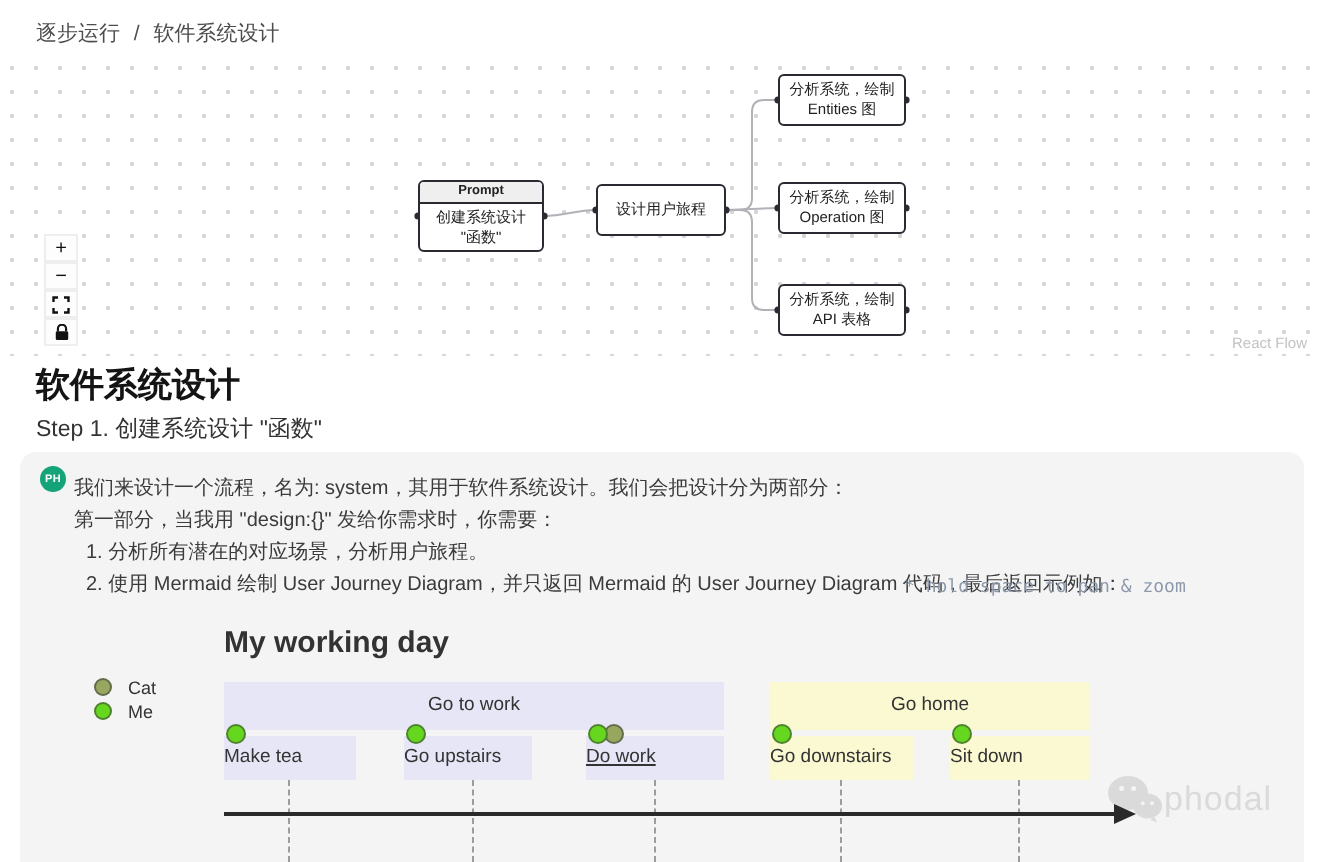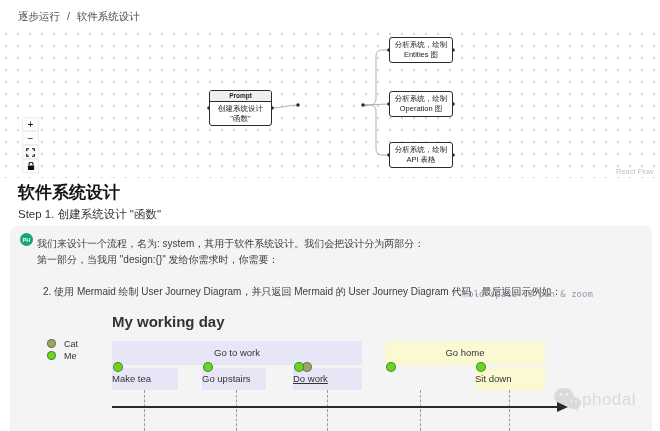--- a/index.html
+++ b/index.html
@@ -108,20 +108,23 @@
       <circle cx="389" cy="155" r="1.8"></circle>
         <circle cx="453" cy="155" r="1.8"></circle>
     </g>
   </svg>
 
   <div class="node" style="left:209px; top:90px; width:63px; height:36px;">
     <div class="node-header">Prompt</div>
     <div class="node-body">创建系统设计 "函数"</div>
   </div>
 
+  <div class="node center-v" style="left:298px; top:92px; width:65px; height:26px;">
+    <span>设计用户旅程</span>
+  </div>
 
   <div class="node" style="left:389px; top:37px; width:64px; height:26px; padding-top:2px;">
     <div>分析系统，绘制</div>
     <div>Entities 图</div>
   </div>
 
   <div class="node" style="left:389px; top:91px; width:64px; height:26px; padding-top:2px;">
     <div>分析系统，绘制</div>
     <div>Operation 图</div>
   </div>
@@ -155,37 +158,39 @@
 
   <h1 class="page-title">软件系统设计</h1>
   <div class="step-title">Step 1. 创建系统设计 "函数"</div>
 
   <div class="chat-box"></div>
 
   <div class="avatar" style="background-color: rgb(21, 163, 122);">PH</div>
 
   <div class="msg-line" style="left:37px; top:237px;">我们来设计一个流程，名为: system，其用于软件系统设计。我们会把设计分为两部分：</div>
   <div class="msg-line" style="left:37px; top:253px;">第一部分，当我用 "design:{}" 发给你需求时，你需要：</div>
+  <div class="msg-line" style="left:43px; top:269px;">1. 分析所有潜在的对应场景，分析用户旅程。</div>
   <div class="msg-line" style="left:43px; top:285px;">2. 使用 Mermaid 绘制 User Journey Diagram，并只返回 Mermaid 的 User Journey Diagram 代码，最后返回示例如：</div>
 
   <div class="hint">* hold space to pan &amp; zoom</div>
 
   <div class="j-title">My working day</div>
 
   <span class="legend-dot" style="left: 47px; top: 339px; background-color: rgb(151, 167, 95);"></span>
   <span class="legend-label" style="left:64px; top:339px;">Cat</span>
   <span class="legend-dot" style="left: 47px; top: 351px; background-color: rgb(101, 215, 31);"></span>
   <span class="legend-label" style="left:64px; top:351px;">Me</span>
 
   <div class="j-section" style="left: 112px; width: 250px; background-color: rgb(230, 230, 247);">Go to work</div>
   <div class="j-section" style="left: 385px; width: 160px; background-color: rgb(251, 249, 210);">Go home</div>
 
   <div class="j-task" style="left: 112px; width: 66px; background-color: rgb(230, 230, 247);">Make tea</div>
   <div class="j-task" style="left: 202px; width: 64px; background-color: rgb(230, 230, 247);">Go upstairs</div>
   <div class="j-task" style="left: 293px; width: 69px; background-color: rgb(230, 230, 247); text-decoration: underline;">Do work</div>
+  <div class="j-task" style="left: 385px; width: 72px; background-color: rgb(251, 249, 210);">Go downstairs</div>
   <div class="j-task" style="left: 475px; width: 70px; background-color: rgb(251, 249, 210);">Sit down</div>
 
   <span class="task-dot" style="left: 113px; background-color: rgb(101, 215, 31);"></span>
   <span class="task-dot" style="left: 203px; background-color: rgb(101, 215, 31);"></span>
   <span class="task-dot" style="left: 302px; background-color: rgb(151, 167, 95);"></span>
   <span class="task-dot" style="left: 294px; z-index: 2; background-color: rgb(101, 215, 31);"></span>
   <span class="task-dot" style="left: 386px; background-color: rgb(101, 215, 31);"></span>
   <span class="task-dot" style="left: 476px; background-color: rgb(101, 215, 31);"></span>
 
   <div class="dash-line" style="left:144px;"></div>

